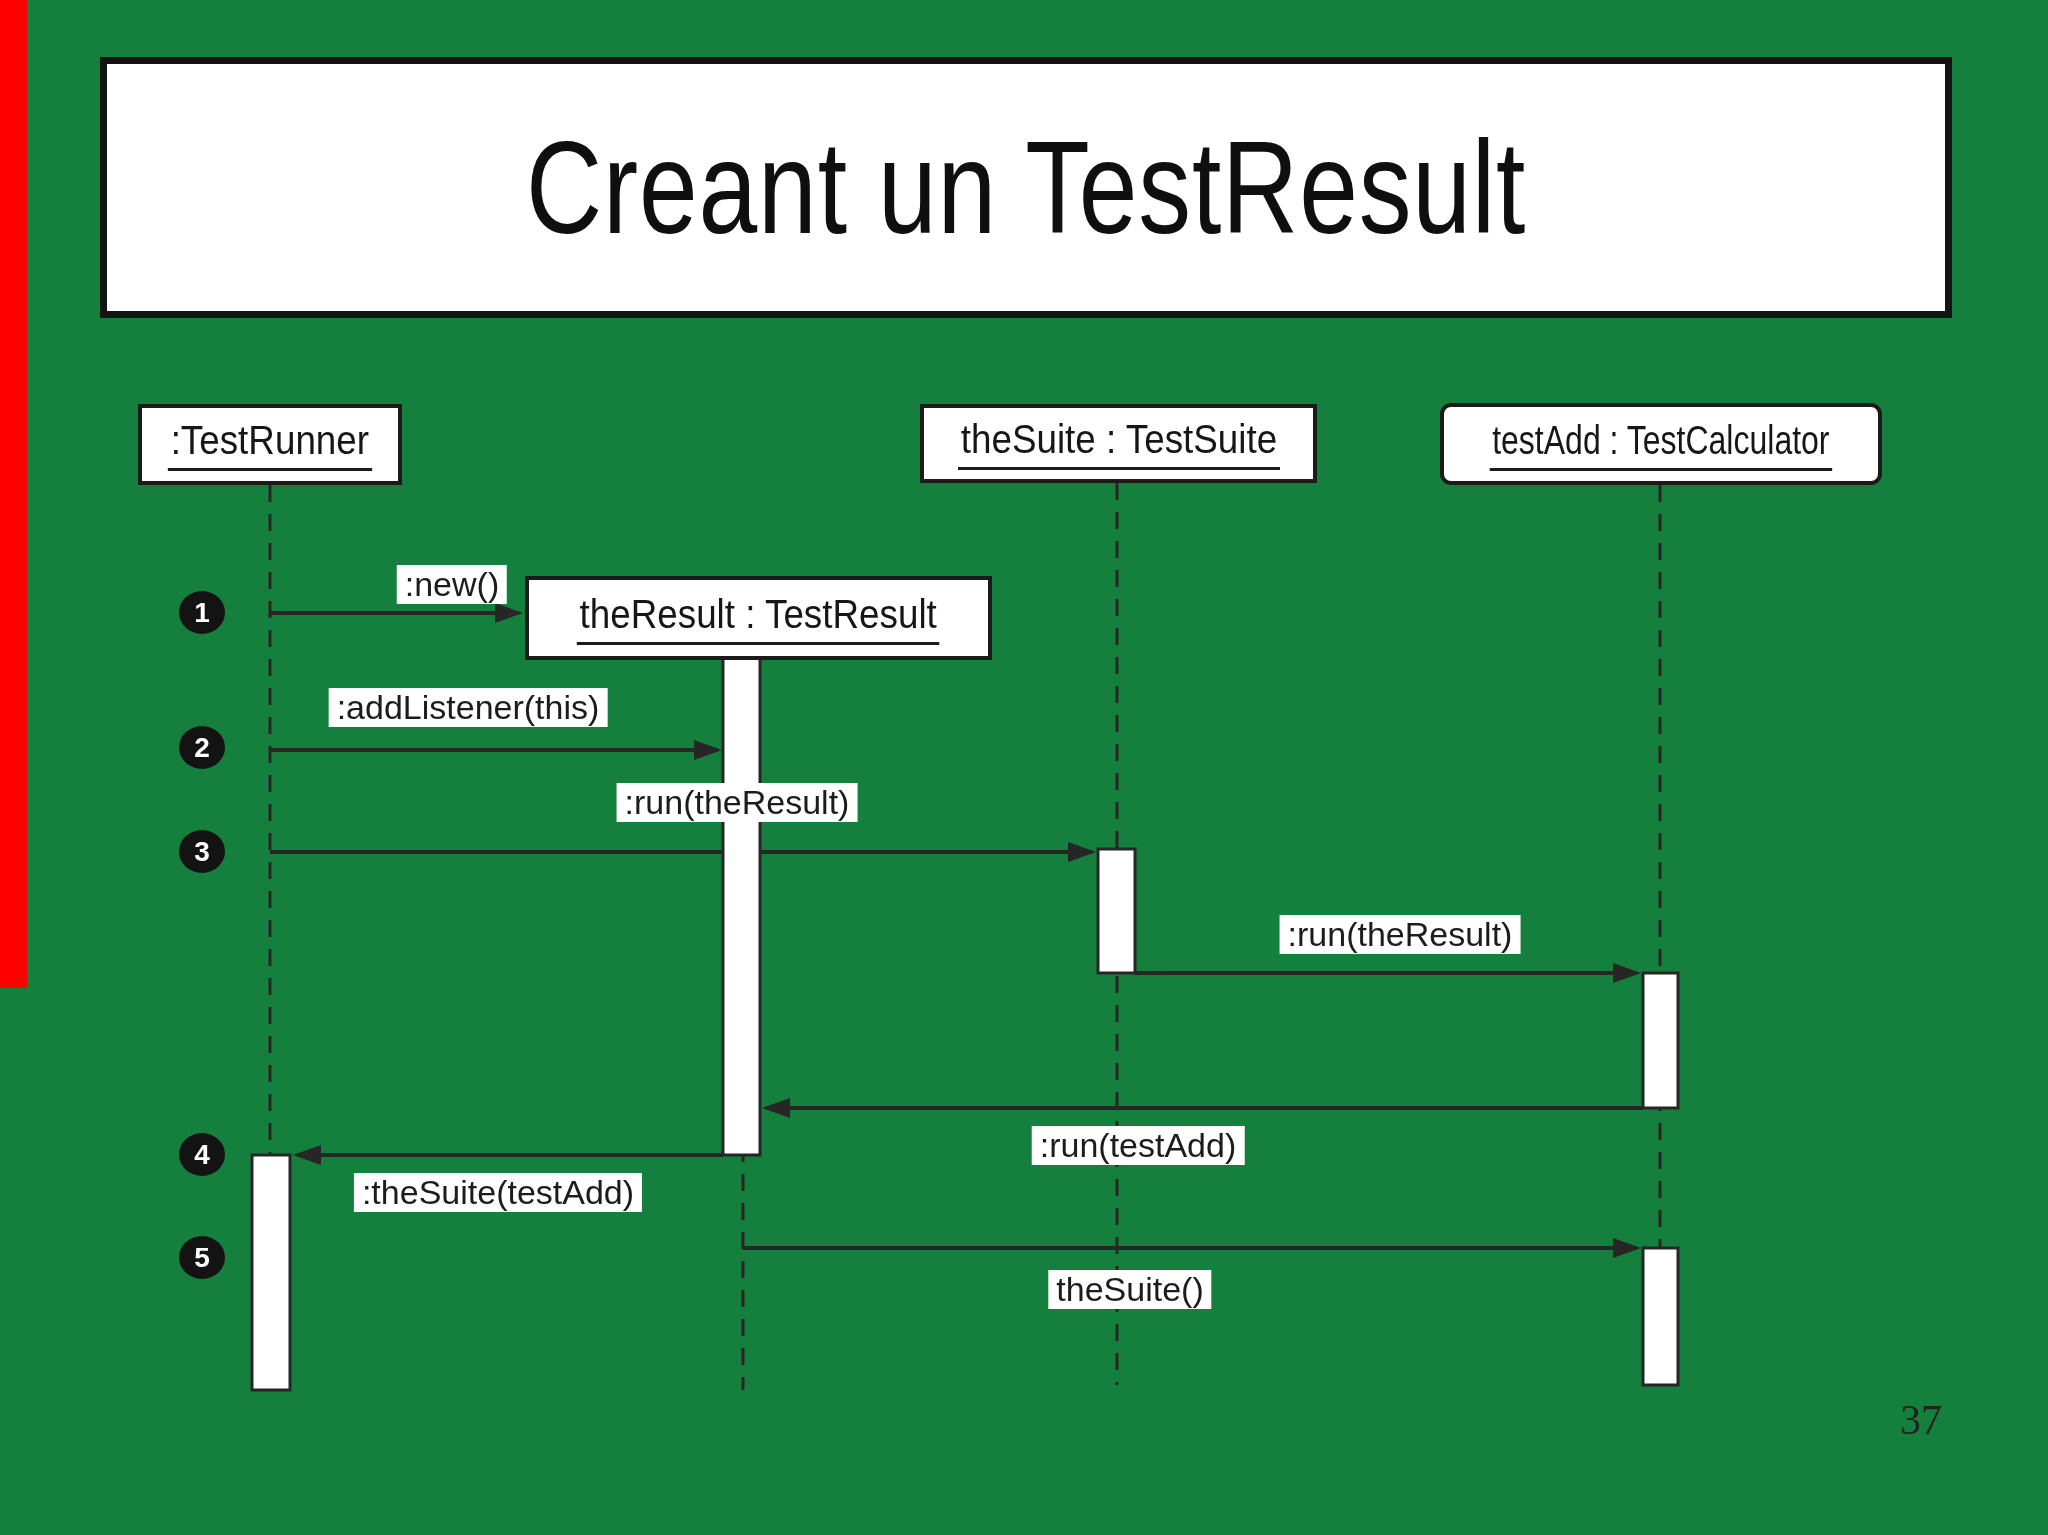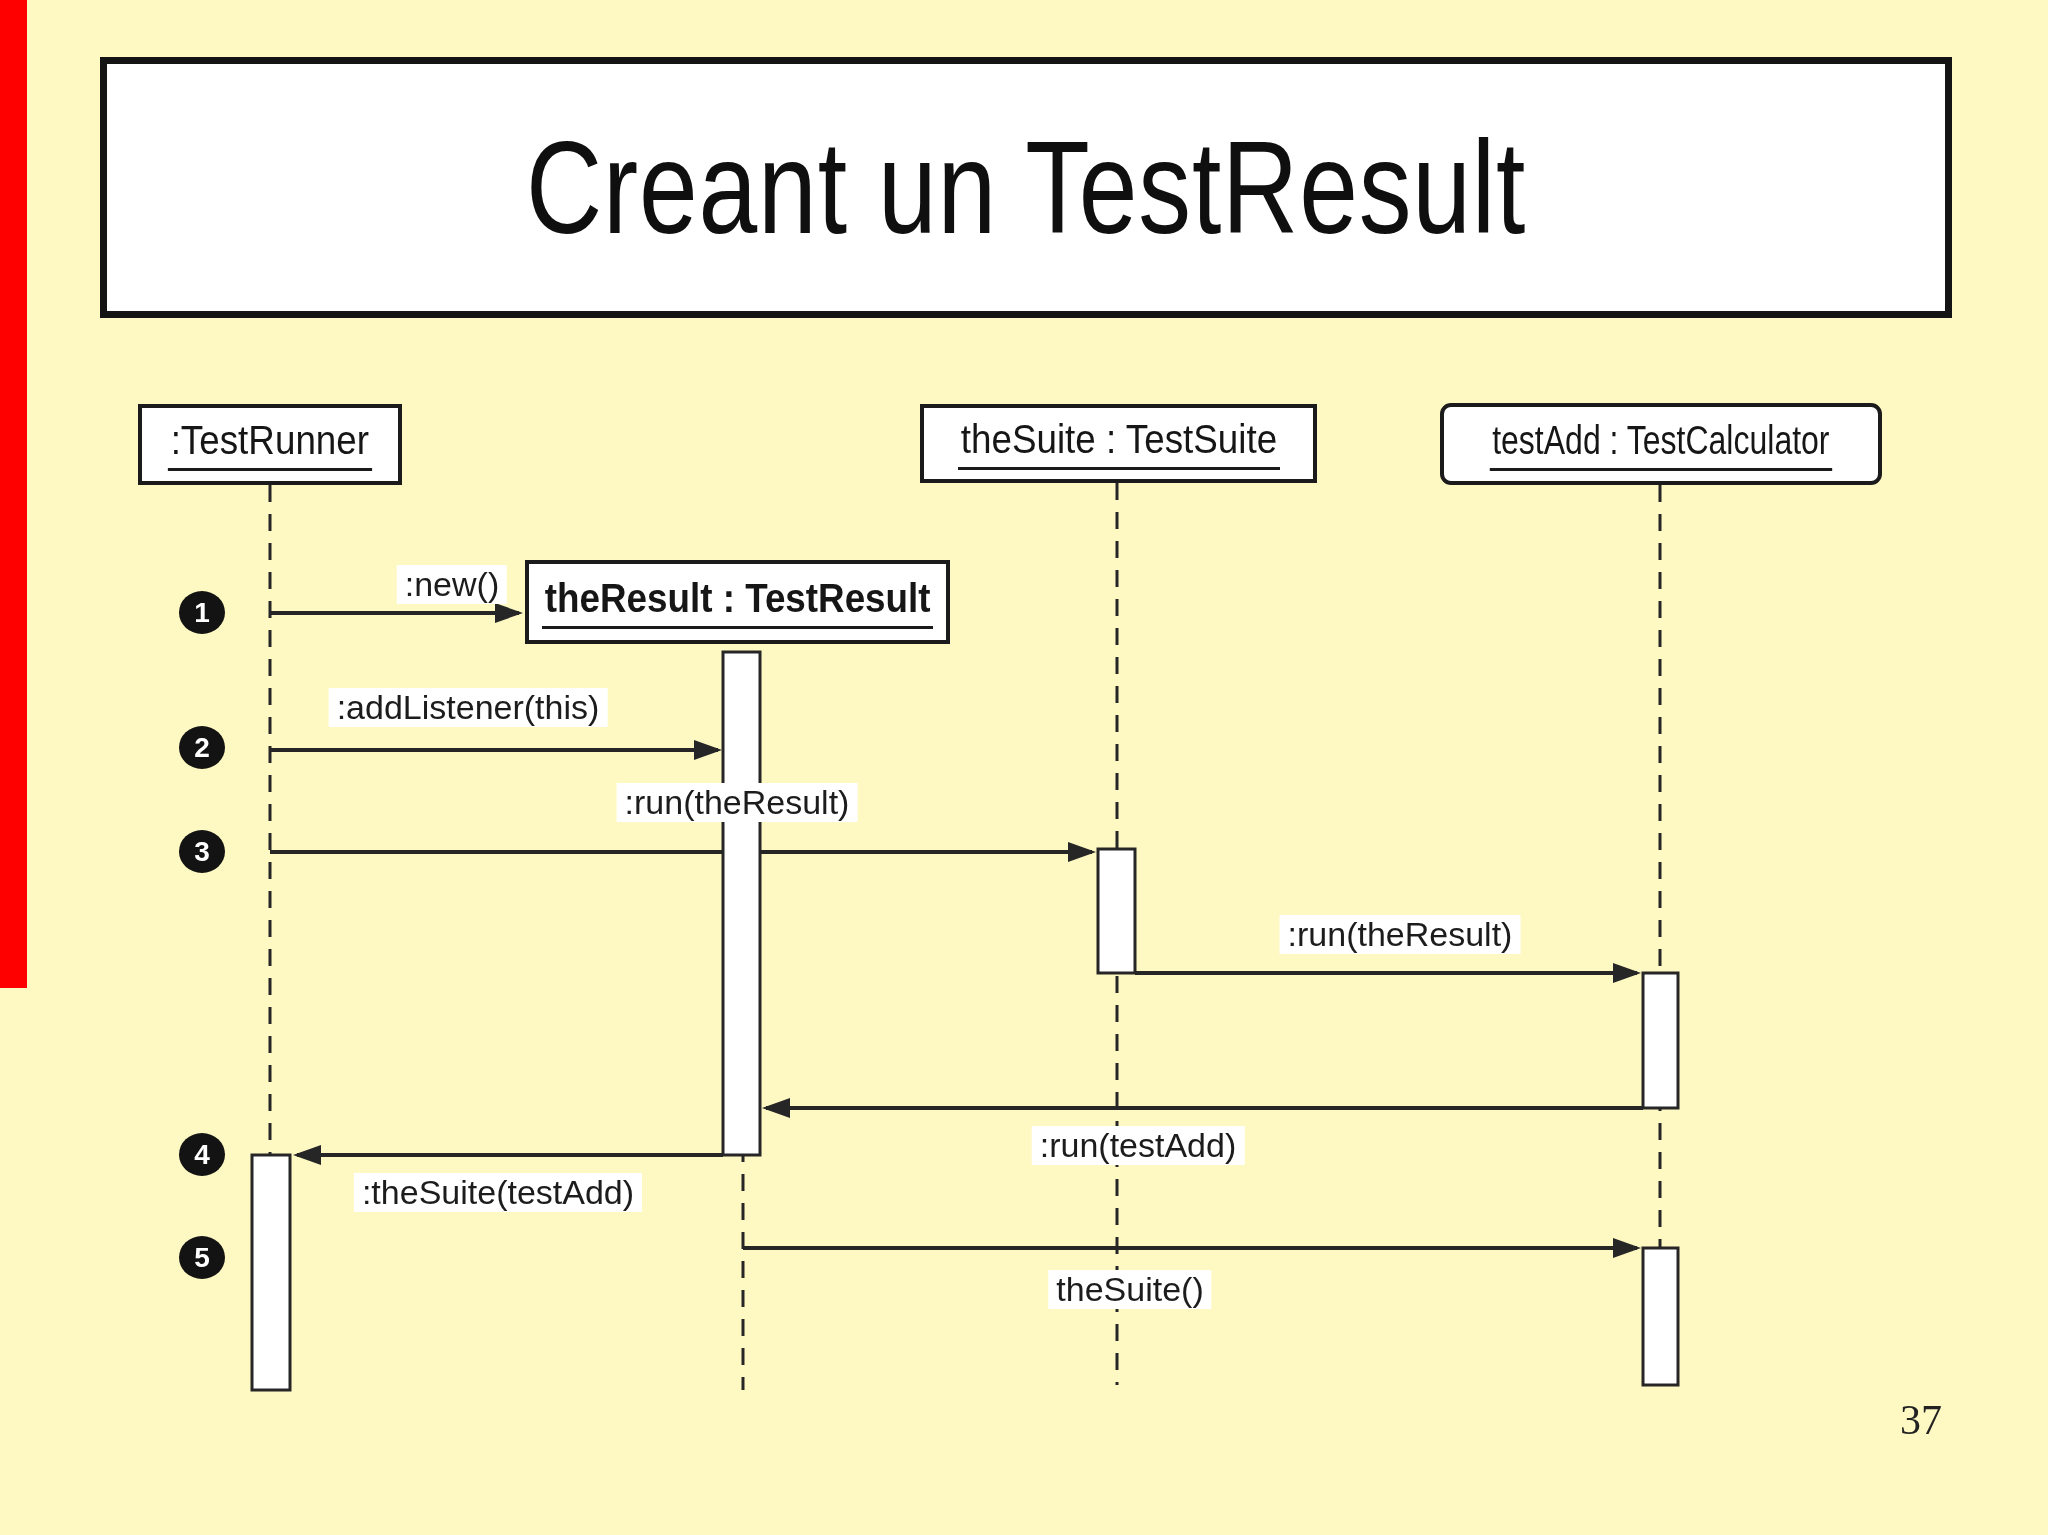--- a/index.html
+++ b/index.html
@@ -1,19 +1,19 @@
 <!DOCTYPE html>
 <html><head>
 <meta charset="utf-8">
 <style>
   html,body{margin:0;padding:0;background:#e9e9e9;}
   .slide{
     position:relative;
     width:2048px;height:1535px;
-    background:#fef9c3;
+    background:#15803d;
     overflow:hidden;
     font-family:"Liberation Sans", sans-serif;
     color:#1c1c1c;
   }
   .red-strip{
     position:absolute;left:0;top:0;width:27px;height:988px;
     background:#ff0000;
   }
   .title-box{
     position:absolute;left:100px;top:57px;width:1852px;height:261px;
@@ -105,21 +105,21 @@
 
     <div class="obj-box" style="left:138px;top:404px;width:264px;height:81px;">
       <span class="obj-label">:TestRunner</span>
     </div>
     <div class="obj-box" style="left:920px;top:404px;width:397px;height:79px;">
       <span class="obj-label">theSuite : TestSuite</span>
     </div>
     <div class="obj-box" style="left:1440px;top:403px;width:442px;height:82px;border-radius:11px;">
       <span class="obj-label narrow">testAdd : TestCalculator</span>
     </div>
-    <div class="obj-box" style="left:525px;top:560px;width:425px;height:84px;font-weight:bold;">
+    <div class="obj-box" style="left:525px;top:576px;width:467px;height:84px;">
       <span class="obj-label">theResult : TestResult</span>
     </div>
 
     <div class="step-bullet" style="left:179px;top:591px;">
       <span>1</span>
     </div>
     <div class="step-bullet" style="left:179px;top:726px;">
       <span>2</span>
     </div>
     <div class="step-bullet" style="left:179px;top:830px;">

